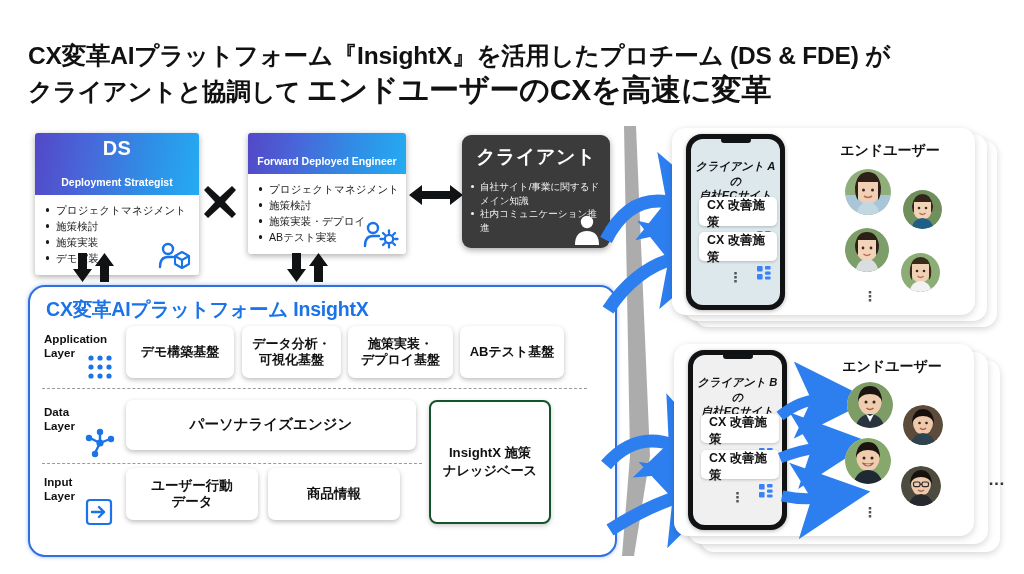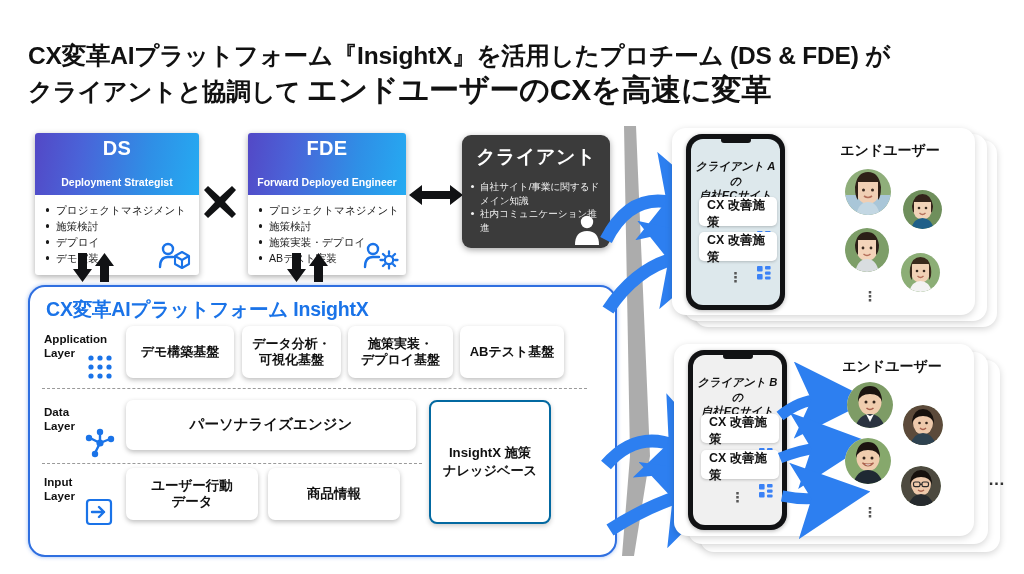--- a/index.html
+++ b/index.html
@@ -100,21 +100,21 @@
     position:absolute;background:#ffffff;border-radius:7px;
     box-shadow:0 2px 5px rgba(0,0,0,.26);
     display:flex;align-items:center;justify-content:center;text-align:center;
     color:#111;font-weight:bold;line-height:1.22;
   }
   .modbox.app{font-size:13px;height:52px;top:39px;}
   .modbox.data{font-size:14.5px;height:50px;top:113px;}
   .modbox.input{font-size:13.5px;height:52px;top:181px;}
   #kb-box{
     position:absolute;left:399px;top:113px;width:118px;height:120px;
-    background:#ffffff;border:2px solid #0369a1;border-radius:8px;
+    background:#ffffff;border:2px solid #14532d;border-radius:8px;
     box-shadow:0 2px 5px rgba(0,0,0,.2);
     display:flex;align-items:center;justify-content:center;text-align:center;
     font-size:13.2px;font-weight:bold;color:#111;line-height:1.35;
   }
 
   
   #wedge{position:absolute;left:616px;top:126px;width:44px;height:430px;}
 
   
   .clientpanel{position:absolute;}
@@ -175,21 +175,21 @@
 
   <div class="rolecard" id="ds-card">
     <div class="hdr">
       <div class="abbr">DS</div>
       <div class="full">Deployment Strategist</div>
     </div>
     <div class="body">
       <ul>
         <li>プロジェクトマネジメント</li>
         <li>施策検討</li>
-        <li>デプロイ</li>
+        <li>施策実装</li>
         <li>デモ実装</li>
       </ul>
       <span class="role-icon">
         <svg width="34" height="28" viewBox="0 0 34 28">
           <circle cx="10" cy="7" r="5" fill="none" stroke="#1a73e8" stroke-width="2.4"></circle>
           <path d="M2 25 Q2 15 10 15 L15 15" fill="none" stroke="#1a73e8" stroke-width="2.4" stroke-linecap="round"></path>
           <path d="M24 10 L31 14 L31 22 L24 26 L17 22 L17 14 Z" fill="none" stroke="#1a73e8" stroke-width="2.1" stroke-linejoin="round"></path>
           <path d="M17 14 L24 18 L31 14 M24 18 L24 26" fill="none" stroke="#1a73e8" stroke-width="2.1"></path>
         </svg>
       </span>
@@ -197,21 +197,20 @@
   </div>
 
   <div id="x-mark">
     <svg width="40" height="40" viewBox="0 0 40 40">
       <path d="M8 4 L20 15 L32 4 L36 8 L25 20 L36 32 L32 36 L20 25 L8 36 L4 32 L15 20 L4 8 Z" fill="#111214"></path>
     </svg>
   </div>
 
   <div class="rolecard" id="fde-card">
     <div class="hdr">
-      <div class="abbr">FDE</div>
       <div class="full">Forward Deployed Engineer</div>
     </div>
     <div class="body">
       <ul>
         <li>プロジェクトマネジメント</li>
         <li>施策検討</li>
         <li>施策実装・デプロイ</li>
         <li>ABテスト実装</li>
       </ul>
       <span class="role-icon">

